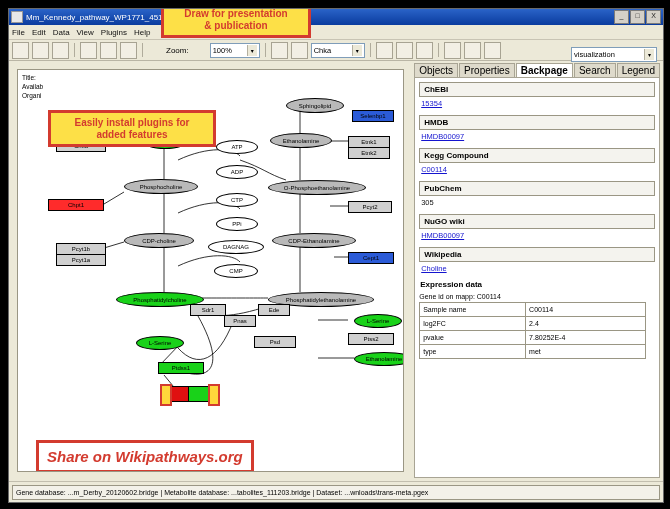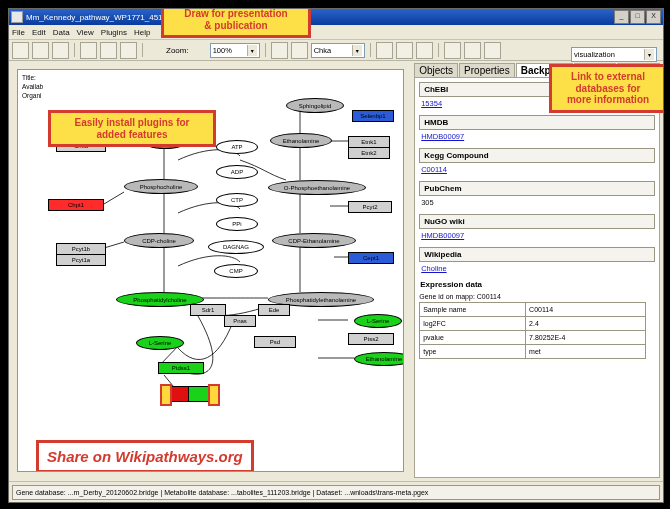--- a/index.html
+++ b/index.html
@@ -252,14 +252,13 @@
           </table>
       </div>
     </div>
   </div>
 
   <div class="statusbar">
     <div class="statusbox">Gene database: ...m_Derby_20120602.bridge | Metabolite database: ...tabolites_111203.bridge | Dataset: ...wnloads\trans-meta.pgex</div>
   </div>
 
   <div class="callout" style="left:152px;top:-8px;width:132px;">Draw for presentation<br>&amp; publication</div>
-  <div class="callout" style="left:540px;top:55px;width:100px;">Link  to external<br>databases  for<br>more information</div>
 </div>
 
 </body></html>

